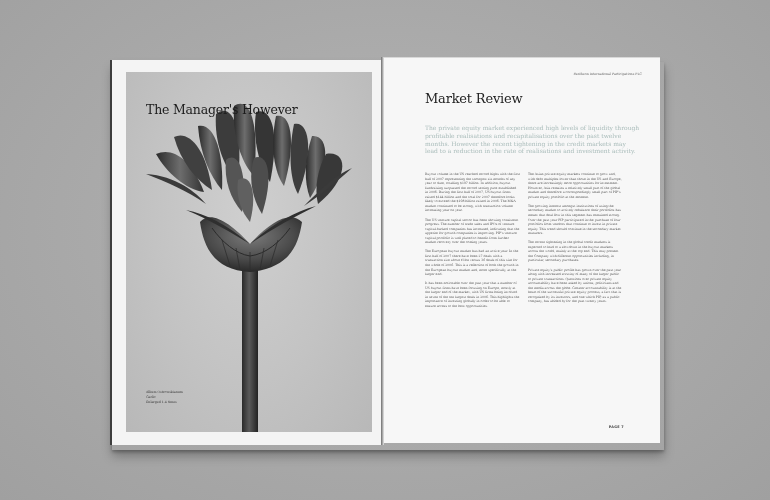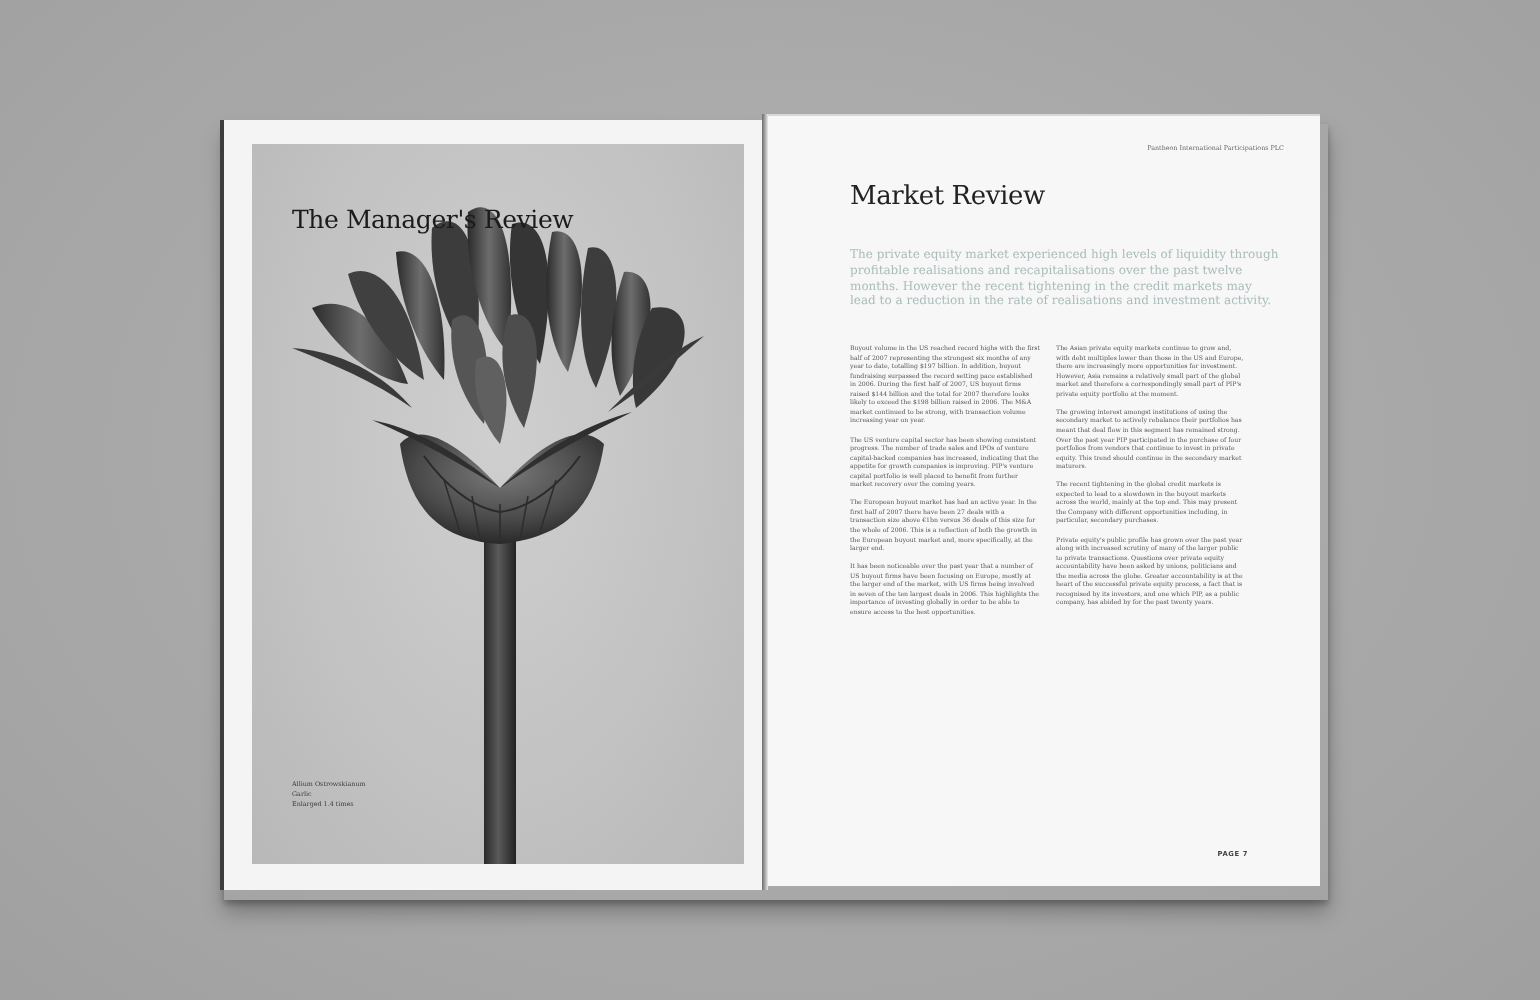--- a/index.html
+++ b/index.html
@@ -124,21 +124,21 @@
       <path d="M128 86 C142 80 148 104 136 142 C126 126 122 106 128 86Z" fill="#4d4d4d"></path>
       <path d="M112 108 C124 100 132 120 124 150 C114 138 110 124 112 108Z" fill="#606060"></path>
 
       <path d="M74 150 C84 138 104 150 124 172 C144 150 164 138 176 150 C172 176 162 196 124 200 C90 198 78 178 74 150Z" fill="url(#bulbG)"></path>
       <path d="M86 156 C96 170 110 182 124 184 C140 182 154 170 164 156" stroke="#2a2a2a" stroke-width="1" fill="none"></path>
       <path d="M96 168 L104 194 M110 176 L114 198 M124 180 L124 200 M138 176 L134 198 M152 168 L144 194" stroke="#2e2e2e" stroke-width="0.8" fill="none"></path>
 
       <path d="M60 138 C80 142 100 152 124 172 C104 160 84 148 60 138Z" fill="#2f2f2f"></path>
       <path d="M190 134 C168 140 146 152 124 172 C144 158 166 146 190 134Z" fill="#2f2f2f"></path>
     </svg>
-    <div class="photo-title">The Manager's Review</div>
+    <div class="photo-title">The Manager's However</div>
     <div class="caption">
       <div>Allium Ostrowskianum</div>
       <div>Garlic</div>
       <div>Enlarged 1.4 times</div>
     </div>
   </div>
 </div>
 
 <div class="page-right">
   <div class="rp-header">Pantheon International Participations PLC</div>

